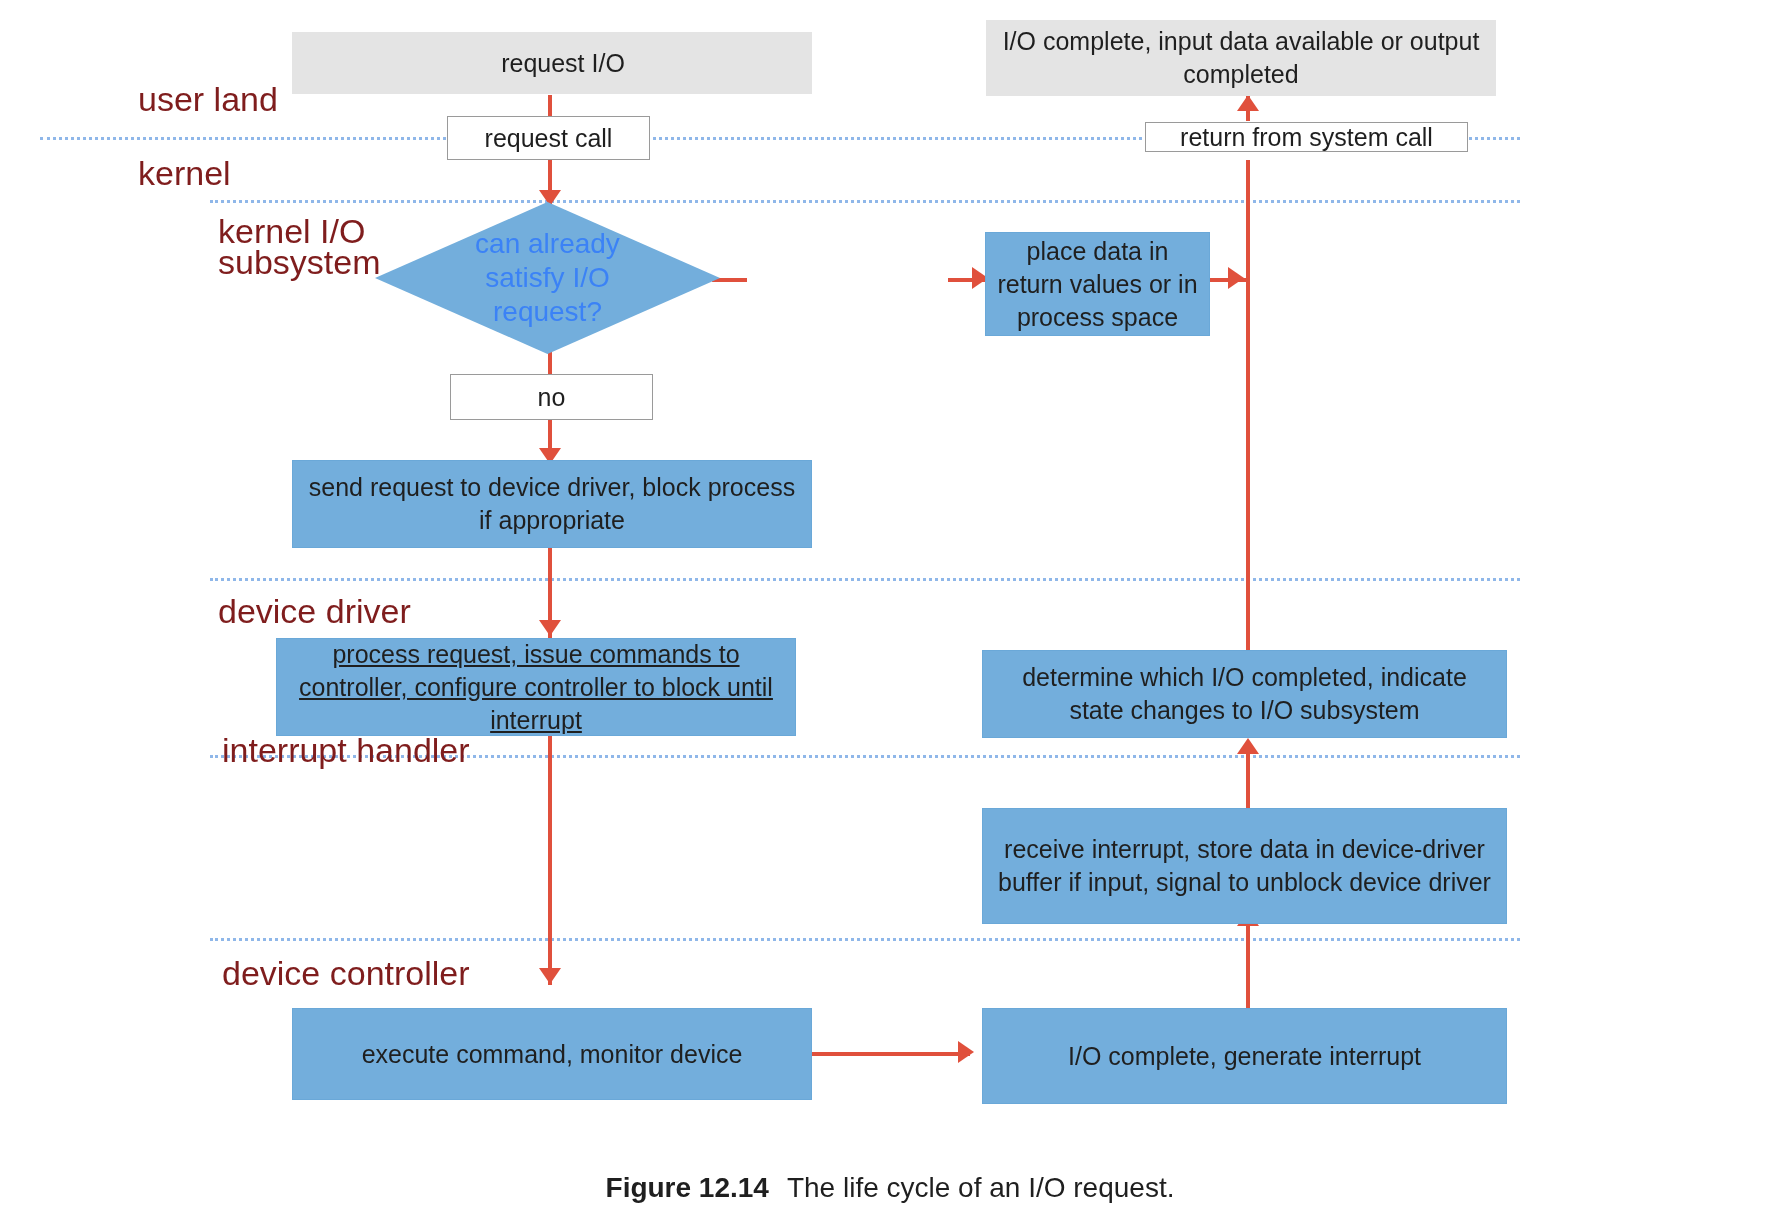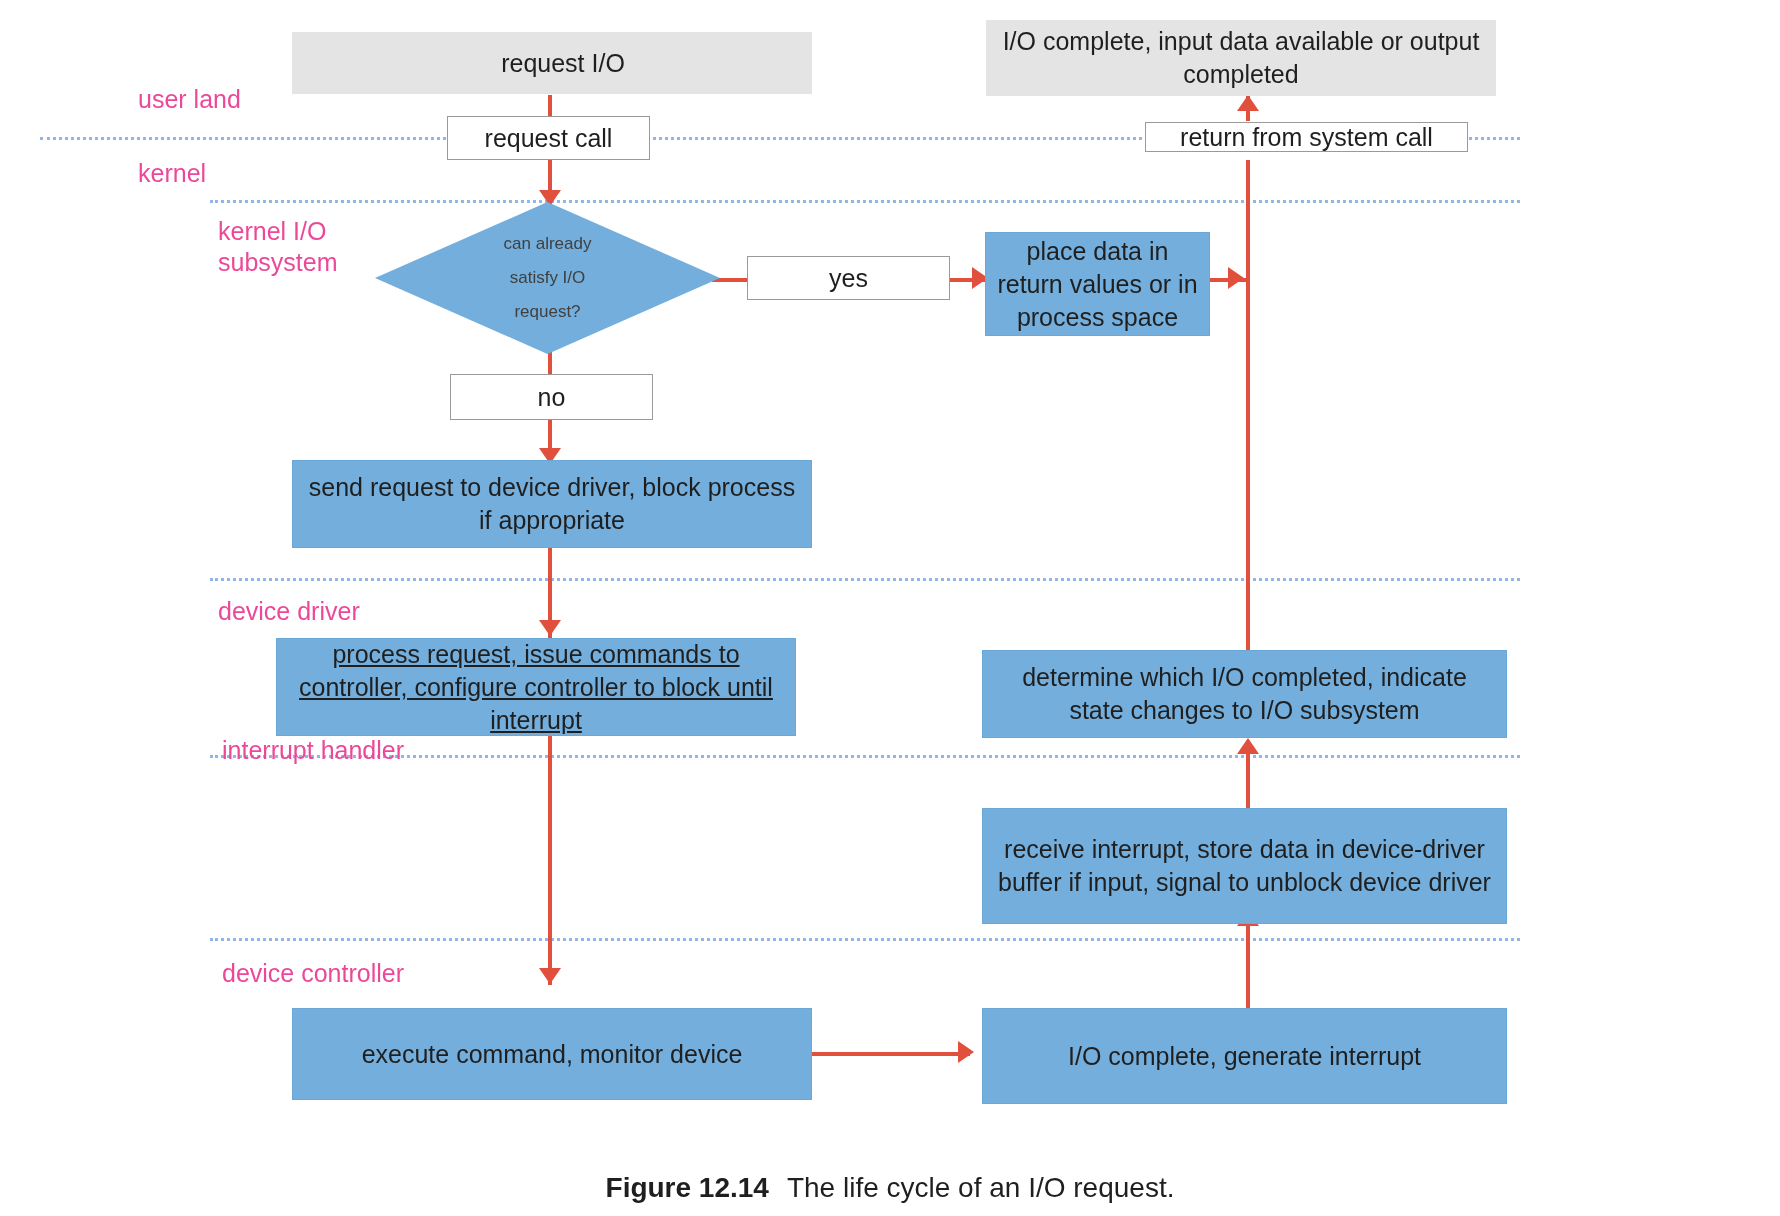--- a/index.html
+++ b/index.html
@@ -22,23 +22,23 @@
   
   .band-line {
     position: absolute;
     height: 0;
     border-top: 3px dotted #8ab4e8;
     opacity: .95;
   }
   
   .band-label {
     position: absolute;
-    font-size: 25px;
+    font-size: 34px;
     line-height: 31px;
-    color: #ec4899;
+    color: #7f1d1d;
     white-space: pre-line;
     font-family: "Liberation Sans", sans-serif;
   }
   
   .node {
     position: absolute;
     box-sizing: border-box;
     display: flex;
     align-items: center;
     justify-content: center;
@@ -68,23 +68,23 @@
     position: absolute;
     inset: 0;
   }
   .diamond-text {
     position: absolute;
     inset: 0;
     display: flex;
     align-items: center;
     justify-content: center;
     text-align: center;
-    font-size: 17px;
+    font-size: 28px;
     line-height: 34px;
-    color: #404040;
+    color: #3b82f6;
     white-space: pre-line;
     pointer-events: none;
   }
   
   .conn {
     position: absolute;
     background: #e0503c;
   }
   .conn.v { width: 4px; }
   .conn.h { height: 4px; }
@@ -194,21 +194,20 @@
 
   <div class="diamond-wrap" style="left:375px; top:202px; width:345px; height:152px;">
     <svg class="diamond-shape" viewBox="0 0 345 152" preserveAspectRatio="none">
       <polygon points="172.5,0 345,76 172.5,152 0,76" fill="#73aedc"></polygon>
     </svg>
     <div class="diamond-text">can already
 satisfy I/O
 request?</div>
   </div>
 
-  <div class="node white" style="left:747px; top:256px; width:203px; height:44px;">yes</div>
 
   <div class="node white" style="left:450px; top:374px; width:203px; height:46px;">no</div>
 
   <div class="node blue" style="left:985px; top:232px; width:225px; height:104px;">place data in return values or in process space</div>
 
   <div class="node blue" style="left:292px; top:460px; width:520px; height:88px;">send request to device driver, block process if appropriate</div>
 
   <div class="node blue" style="left:276px; top:638px; width:520px; height:98px;text-decoration:underline;">process request, issue commands to controller, configure controller to block until interrupt</div>
 
   <div class="node blue" style="left:982px; top:650px; width:525px; height:88px;">determine which I/O completed, indicate state changes to I/O subsystem</div>

